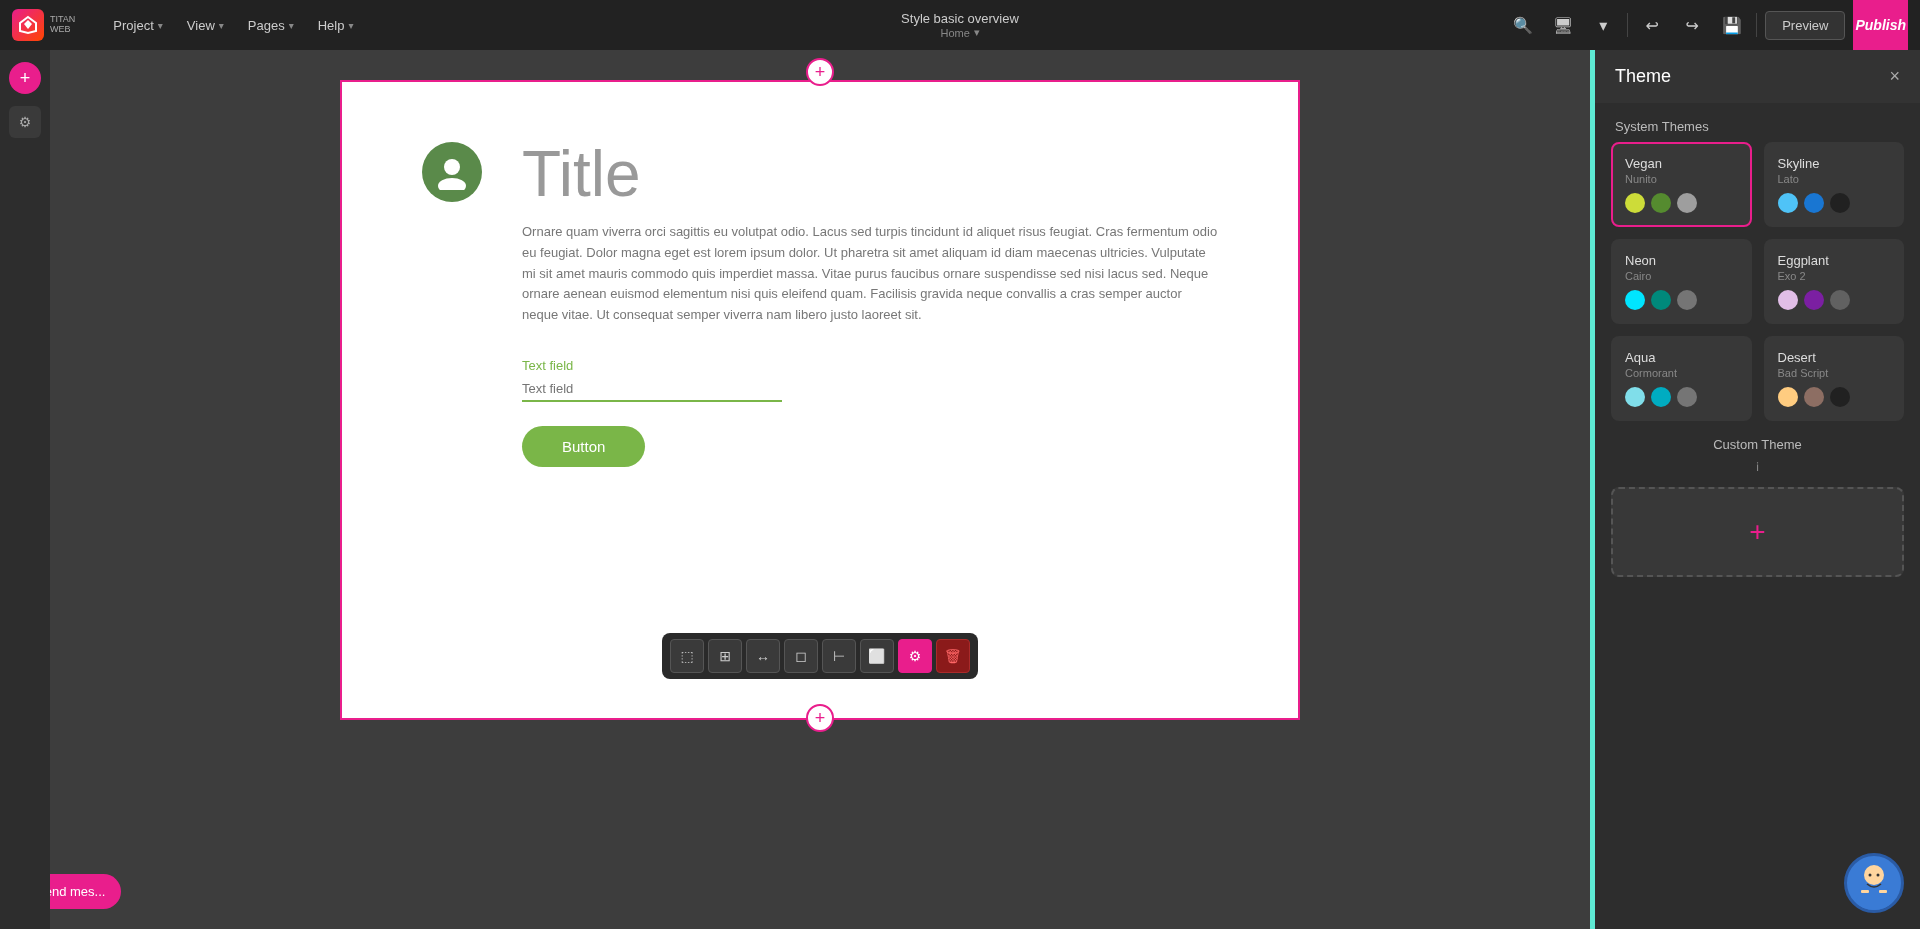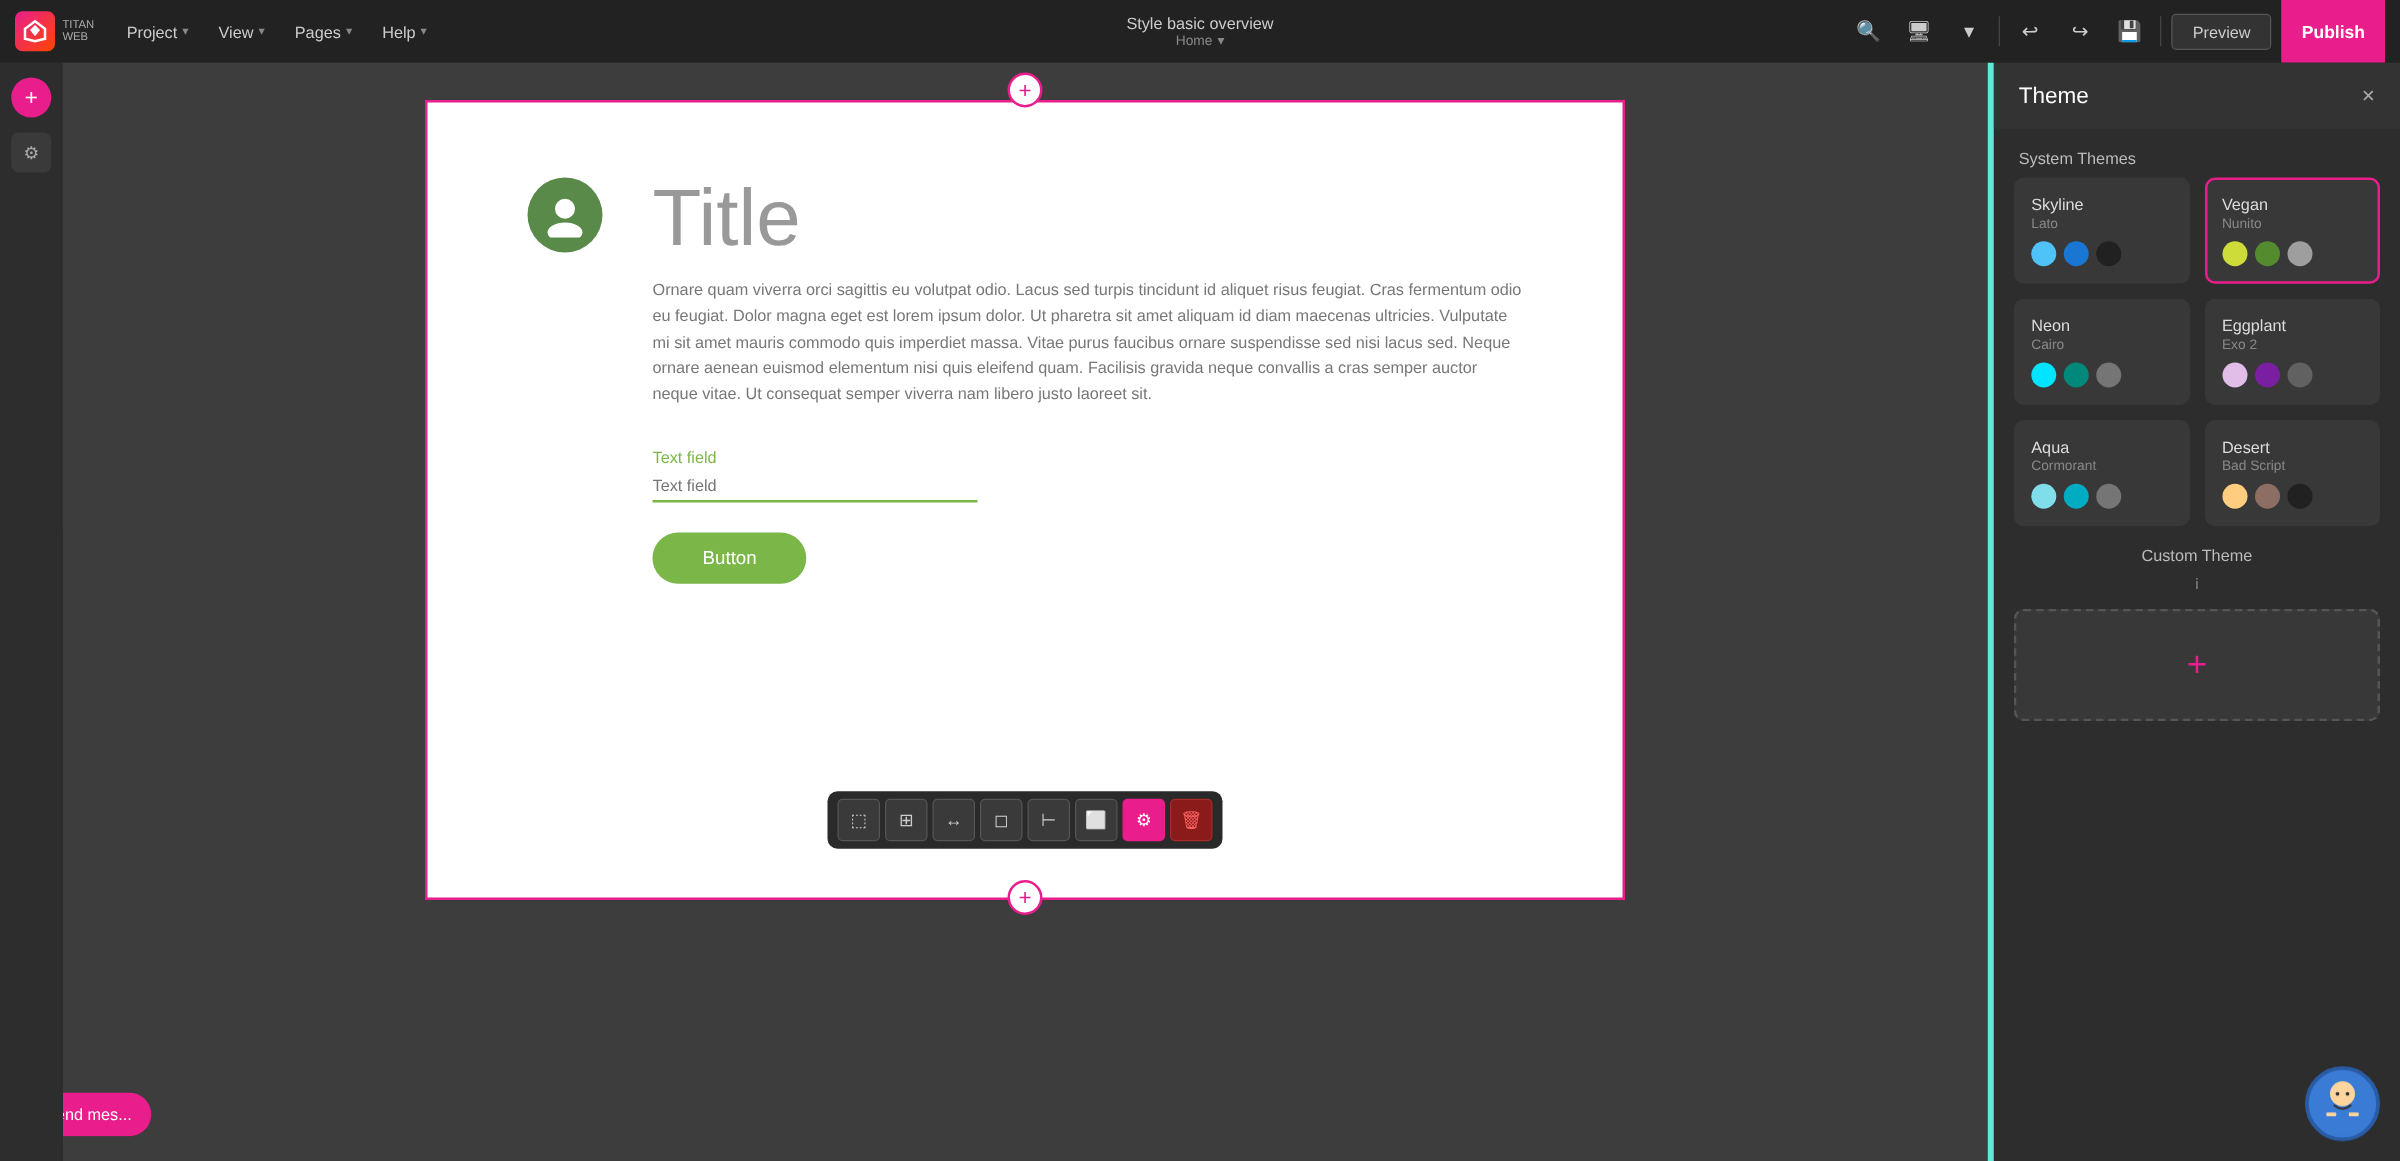--- a/index.html
+++ b/index.html
@@ -11,21 +11,21 @@
       background: #222222;
       display: flex;
       align-items: center;
       padding: 0 12px;
       position: relative;
       z-index: 100;
     }
     .nav-logo {
       display: flex;
       align-items: center;
-      margin-right: 16px;
+      margin-right: 28px;
     }
     .nav-logo-icon {
       width: 32px; height: 32px;
       background: linear-gradient(135deg, #e91e8c, #ff4500);
       border-radius: 6px;
       display: flex; align-items: center; justify-content: center;
       margin-right: 6px;
     }
     .nav-logo-text { color: white; font-weight: bold; font-size: 14px; line-height: 1.1; }
     .nav-logo-text span { display: block; font-size: 9px; color: #aaa; font-weight: normal; }
@@ -65,25 +65,26 @@
       color: #ccc;
       padding: 6px 16px;
       border-radius: 4px;
       cursor: pointer;
       font-size: 13px;
     }
     .btn-publish {
       background: #e91e8c;
       border: none;
       color: white;
-      padding: 0 16px;
+      padding: 0 2px;
       height: 50px;
       cursor: pointer;
       font-size: 14px;
       font-weight: 600;
+      font-style: italic;
     }
 
     
     .main-layout {
       display: flex;
       height: calc(929px - 50px);
     }
 
     
     .left-sidebar {
@@ -499,37 +500,37 @@
   <div class="right-panel">
     <div class="panel-header">
       <span class="panel-title">Theme</span>
       <button class="panel-close">×</button>
     </div>
 
     <div class="panel-section-title">System Themes</div>
 
     <div class="themes-grid">
 
+      <div class="theme-card selected">
+        <div class="theme-name">Vegan</div>
+        <div class="theme-font">Nunito</div>
+        <div class="theme-colors">
+          <div class="color-dot" style="background:#cddc39;"></div>
+          <div class="color-dot" style="background:#558b2f;"></div>
+          <div class="color-dot" style="background:#9e9e9e;"></div>
+        </div>
+      </div>
+
       <div class="theme-card">
         <div class="theme-name">Skyline</div>
         <div class="theme-font">Lato</div>
         <div class="theme-colors">
           <div class="color-dot" style="background:#4fc3f7;"></div>
           <div class="color-dot" style="background:#1976d2;"></div>
           <div class="color-dot" style="background:#212121;"></div>
-        </div>
-      </div>
-
-      <div class="theme-card selected">
-        <div class="theme-name">Vegan</div>
-        <div class="theme-font">Nunito</div>
-        <div class="theme-colors">
-          <div class="color-dot" style="background:#cddc39;"></div>
-          <div class="color-dot" style="background:#558b2f;"></div>
-          <div class="color-dot" style="background:#9e9e9e;"></div>
         </div>
       </div>
 
       <div class="theme-card">
         <div class="theme-name">Neon</div>
         <div class="theme-font">Cairo</div>
         <div class="theme-colors">
           <div class="color-dot" style="background:#00e5ff;"></div>
           <div class="color-dot" style="background:#00897b;"></div>
           <div class="color-dot" style="background:#757575;"></div>

